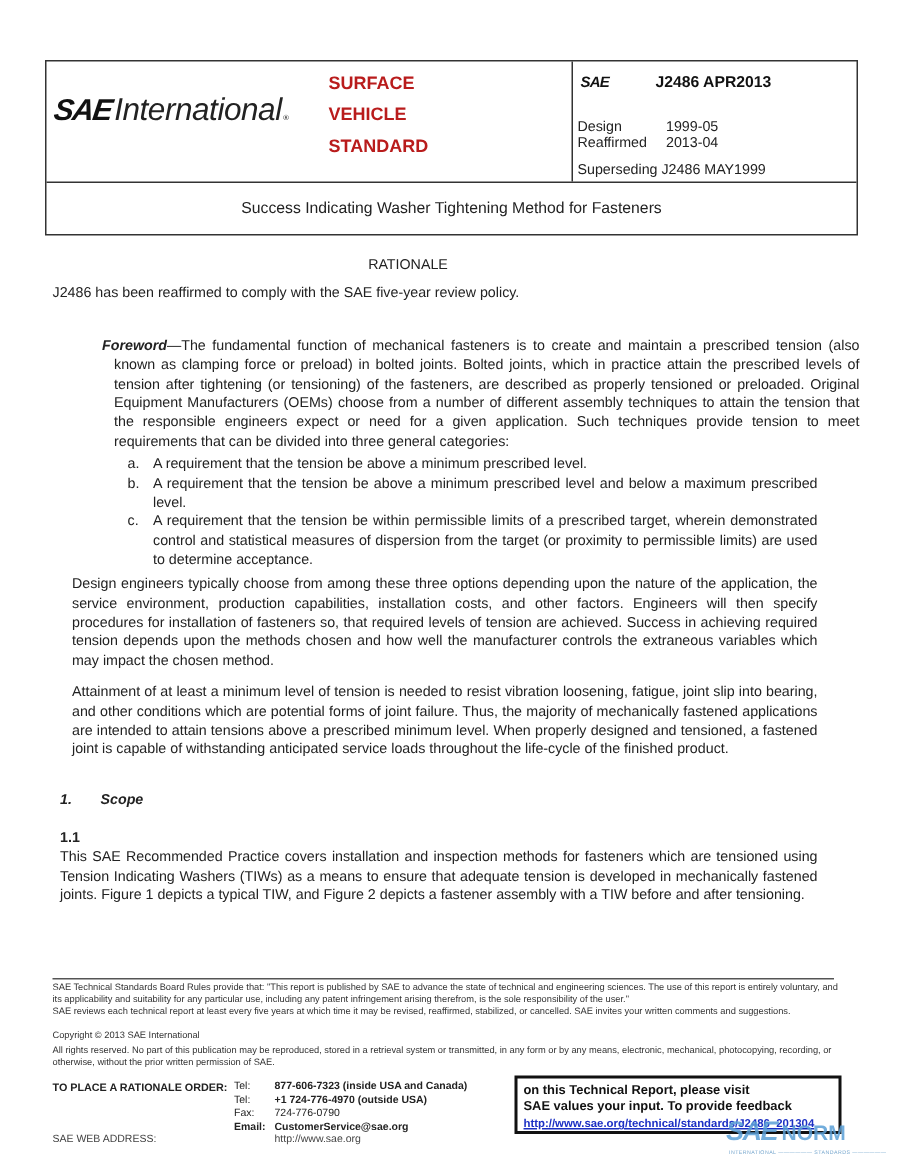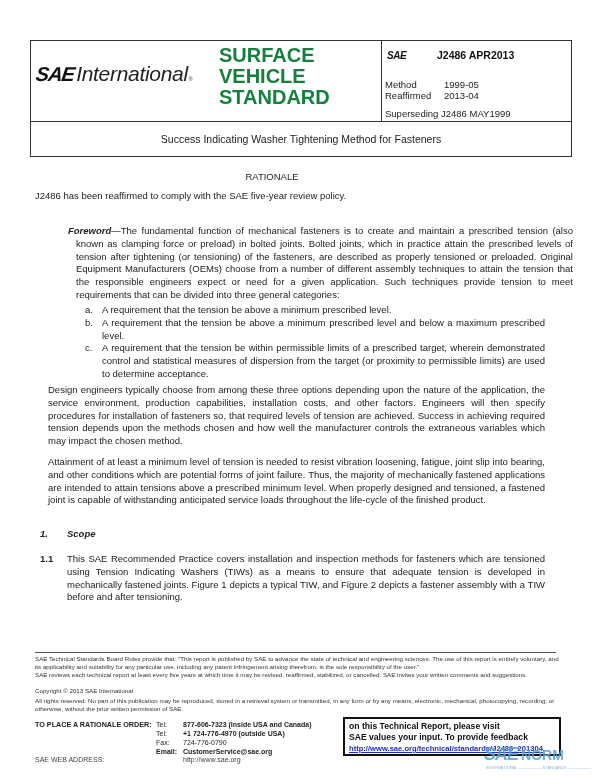--- a/index.html
+++ b/index.html
@@ -21,21 +21,21 @@
   .logo .sae {
     font-family: "Liberation Sans", sans-serif; font-weight: bold; font-style: italic;
     font-size: 20px; letter-spacing: -1px; color: #111; transform: skewX(-8deg);
   }
   .logo .intl {
     font-family: "Liberation Sans", sans-serif; font-style: italic; font-weight: normal;
     font-size: 21px; color: #222; margin-left: 2px; letter-spacing: -0.3px;
   }
   .logo .reg { font-size: 5px; vertical-align: super; margin-left: 1px; }
 
-  .doctype { left: 219px; top: 45px; font-weight: bold; font-size: 20px; line-height: 21px; color: #15803d; }
+  .doctype { left: 219px; top: 45px; font-weight: bold; font-size: 12px; line-height: 21px; color: #b91c1c; }
 
   .sae-mini { left: 387px; top: 50px; font-weight: bold; font-style: italic; font-size: 10px; letter-spacing: -0.5px; color: #111; }
   .docnum { left: 437px; top: 49px; font-weight: bold; font-size: 10.5px; color: #111; }
   .meta { left: 385px; top: 79px; font-size: 9.5px; line-height: 11px; color: #222; }
   .meta .row { display: flex; }
   .meta .k { width: 59px; }
   .supersedes { left: 385px; top: 108px; font-size: 9.5px; color: #222; }
 
   .title { left: 30px; top: 121px; width: 542px; height: 36px; display: flex; align-items: center; justify-content: center; font-size: 10.5px; color: #222; }
 
@@ -51,21 +51,21 @@
   .list { left: 85px; top: 304px; width: 460px; font-size: 9.5px; line-height: 12.8px; color: #222; }
   .list .item { display: flex; text-align: justify; }
   .list .mark { width: 17px; flex: none; }
   .list .txt { flex: 1; }
 
   .p2 { left: 48px; top: 384px; width: 497px; }
   .p3 { left: 48px; top: 456px; width: 497px; }
 
   .sec1 { left: 40px; top: 528px; font-size: 9.5px; font-weight: bold; font-style: italic; color: #222; display: flex; }
   .sec1 .num { width: 27px; }
-  .sec11 { left: 40px; top: 553px; width: 505px; display: flex; }
+  .sec11 { left: 40px; top: 553px; width: 505px; display: flex; flex-direction: column; }
   .sec11 .num { width: 27px; font-weight: bold; font-size: 9.5px; flex: none; }
   .sec11 .txt { flex: 1; }
 
   
   .footrule { left: 35px; top: 652px; width: 521px; border-top: 1px solid #555; }
   .fine { font-size: 6.2px; line-height: 7.6px; color: #333; }
   .f1 { left: 35px; top: 655px; width: 530px; }
   .f2 { left: 35px; top: 671px; width: 530px; }
   .f3 { left: 35px; top: 687px; }
   .f4 { left: 35px; top: 697px; width: 530px; }
@@ -109,21 +109,21 @@
   <div>SURFACE</div>
   <div>VEHICLE</div>
   <div>STANDARD</div>
 </div>
 
 <div class="abs sae-mini">SAE</div>
 <div class="abs docnum">J2486 APR2013</div>
 
 <div class="abs meta">
   <div class="row">
-    <span class="k">Method</span>
+    <span class="k">Design</span>
     <span>1999-05</span>
   </div>
   <div class="row">
     <span class="k">Reaffirmed</span>
     <span>2013-04</span>
   </div>
 </div>
 <div class="abs supersedes">Superseding J2486 MAY1999</div>
 
 <div class="abs title">Success Indicating Washer Tightening Method for Fasteners</div>

